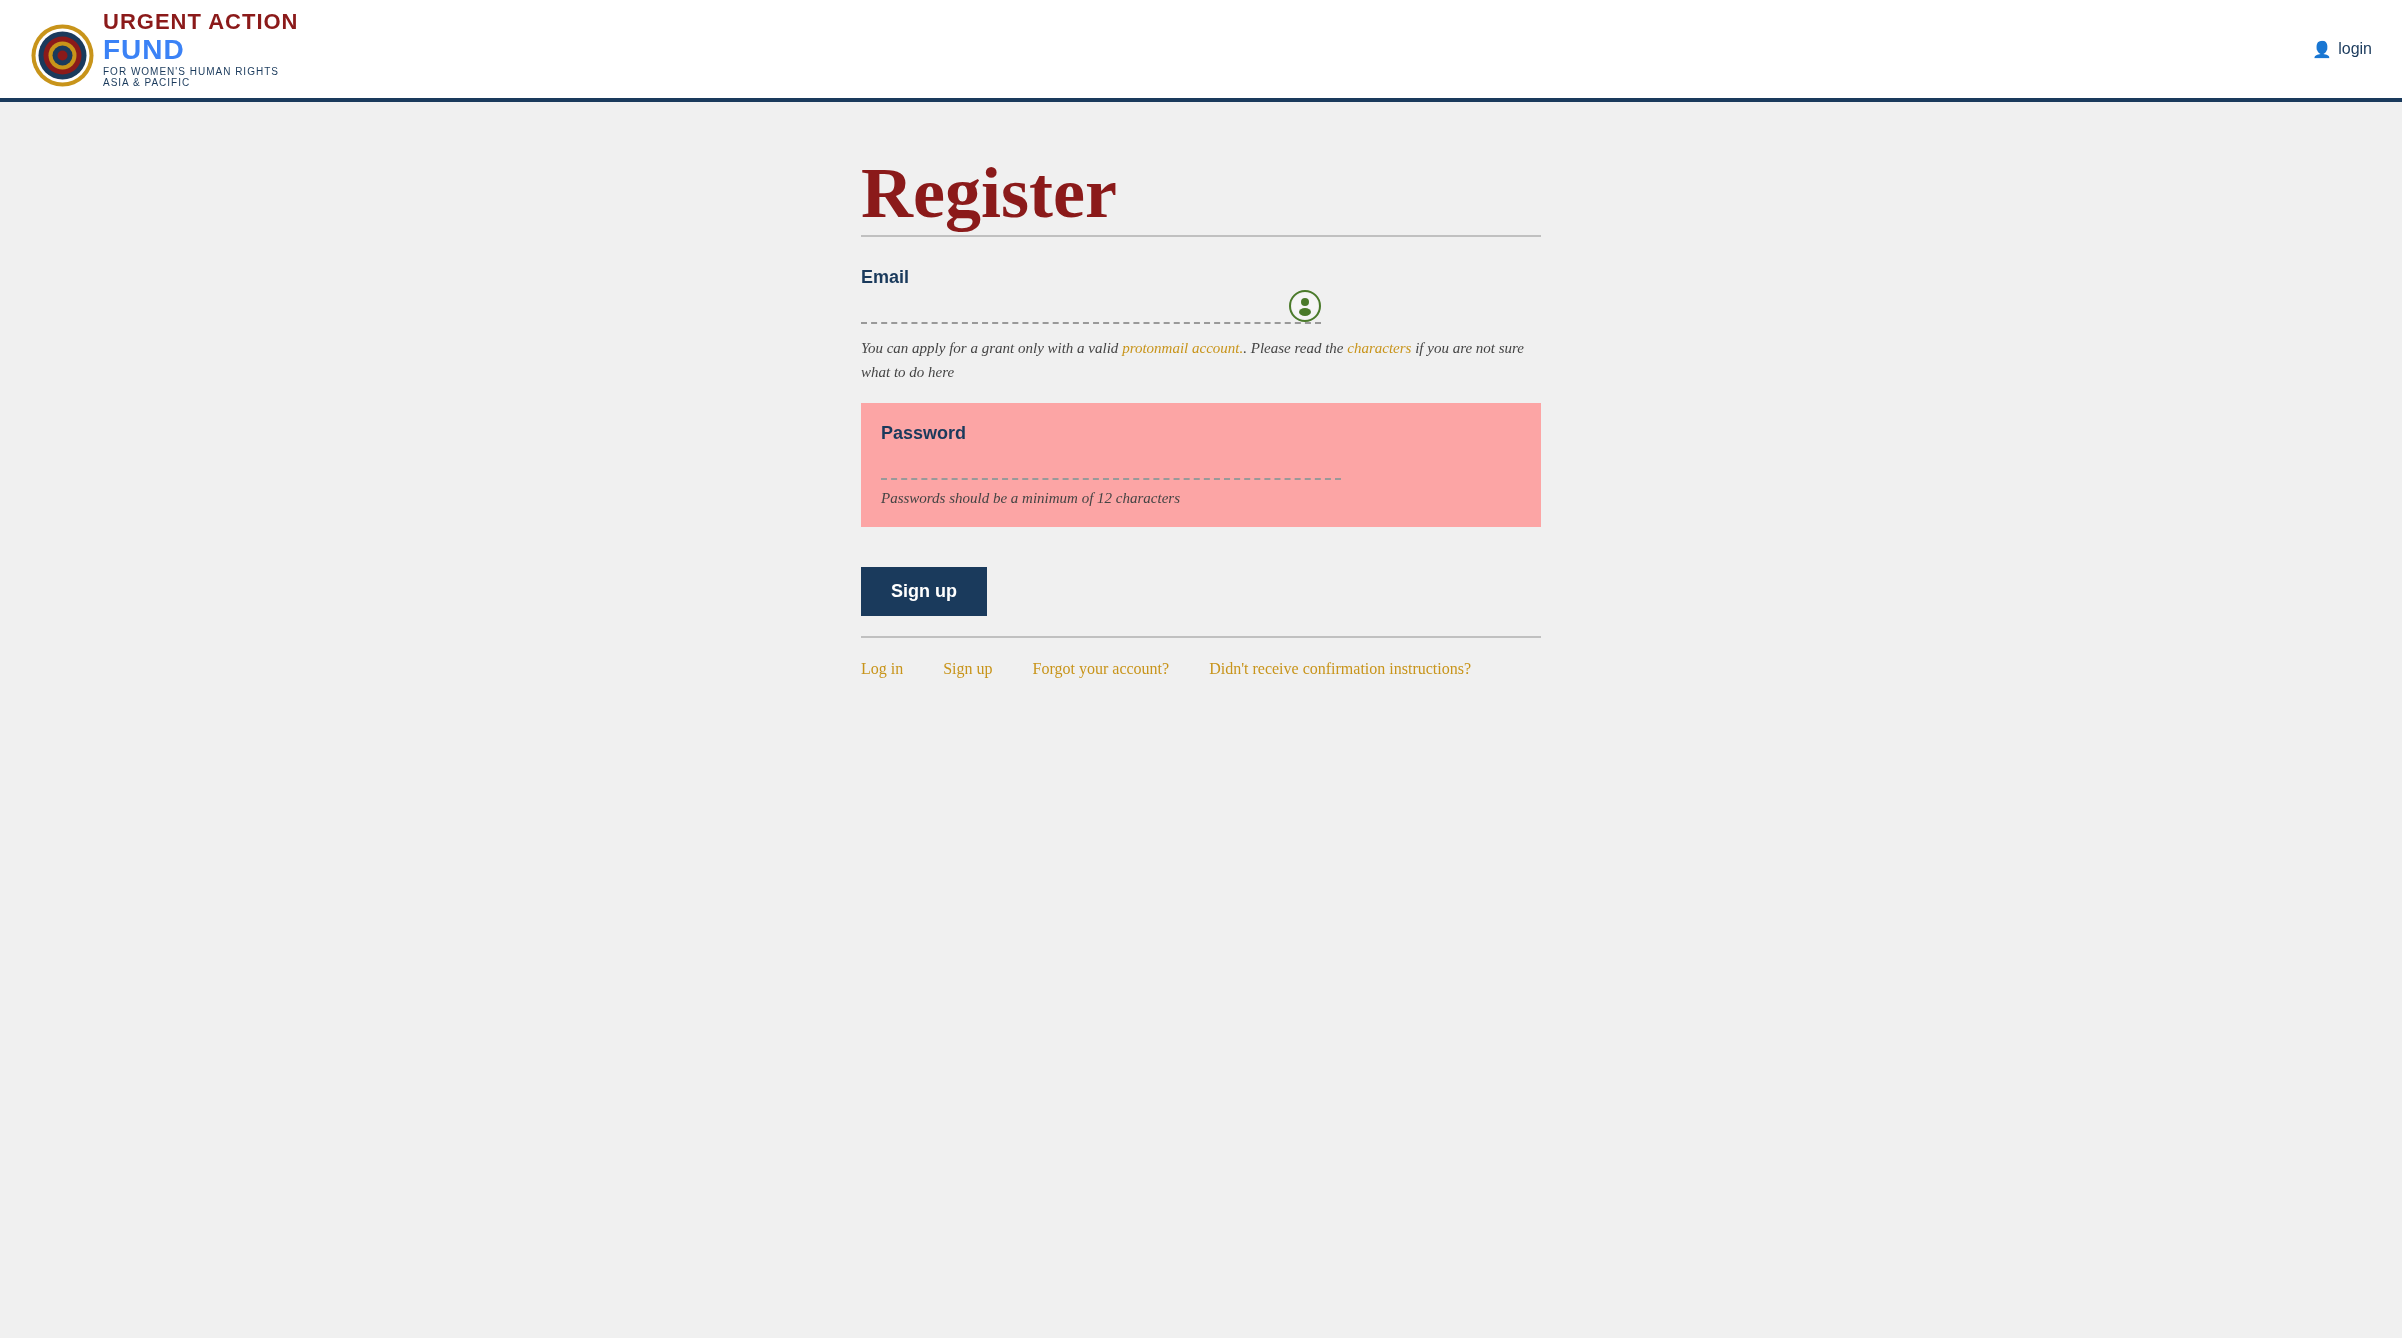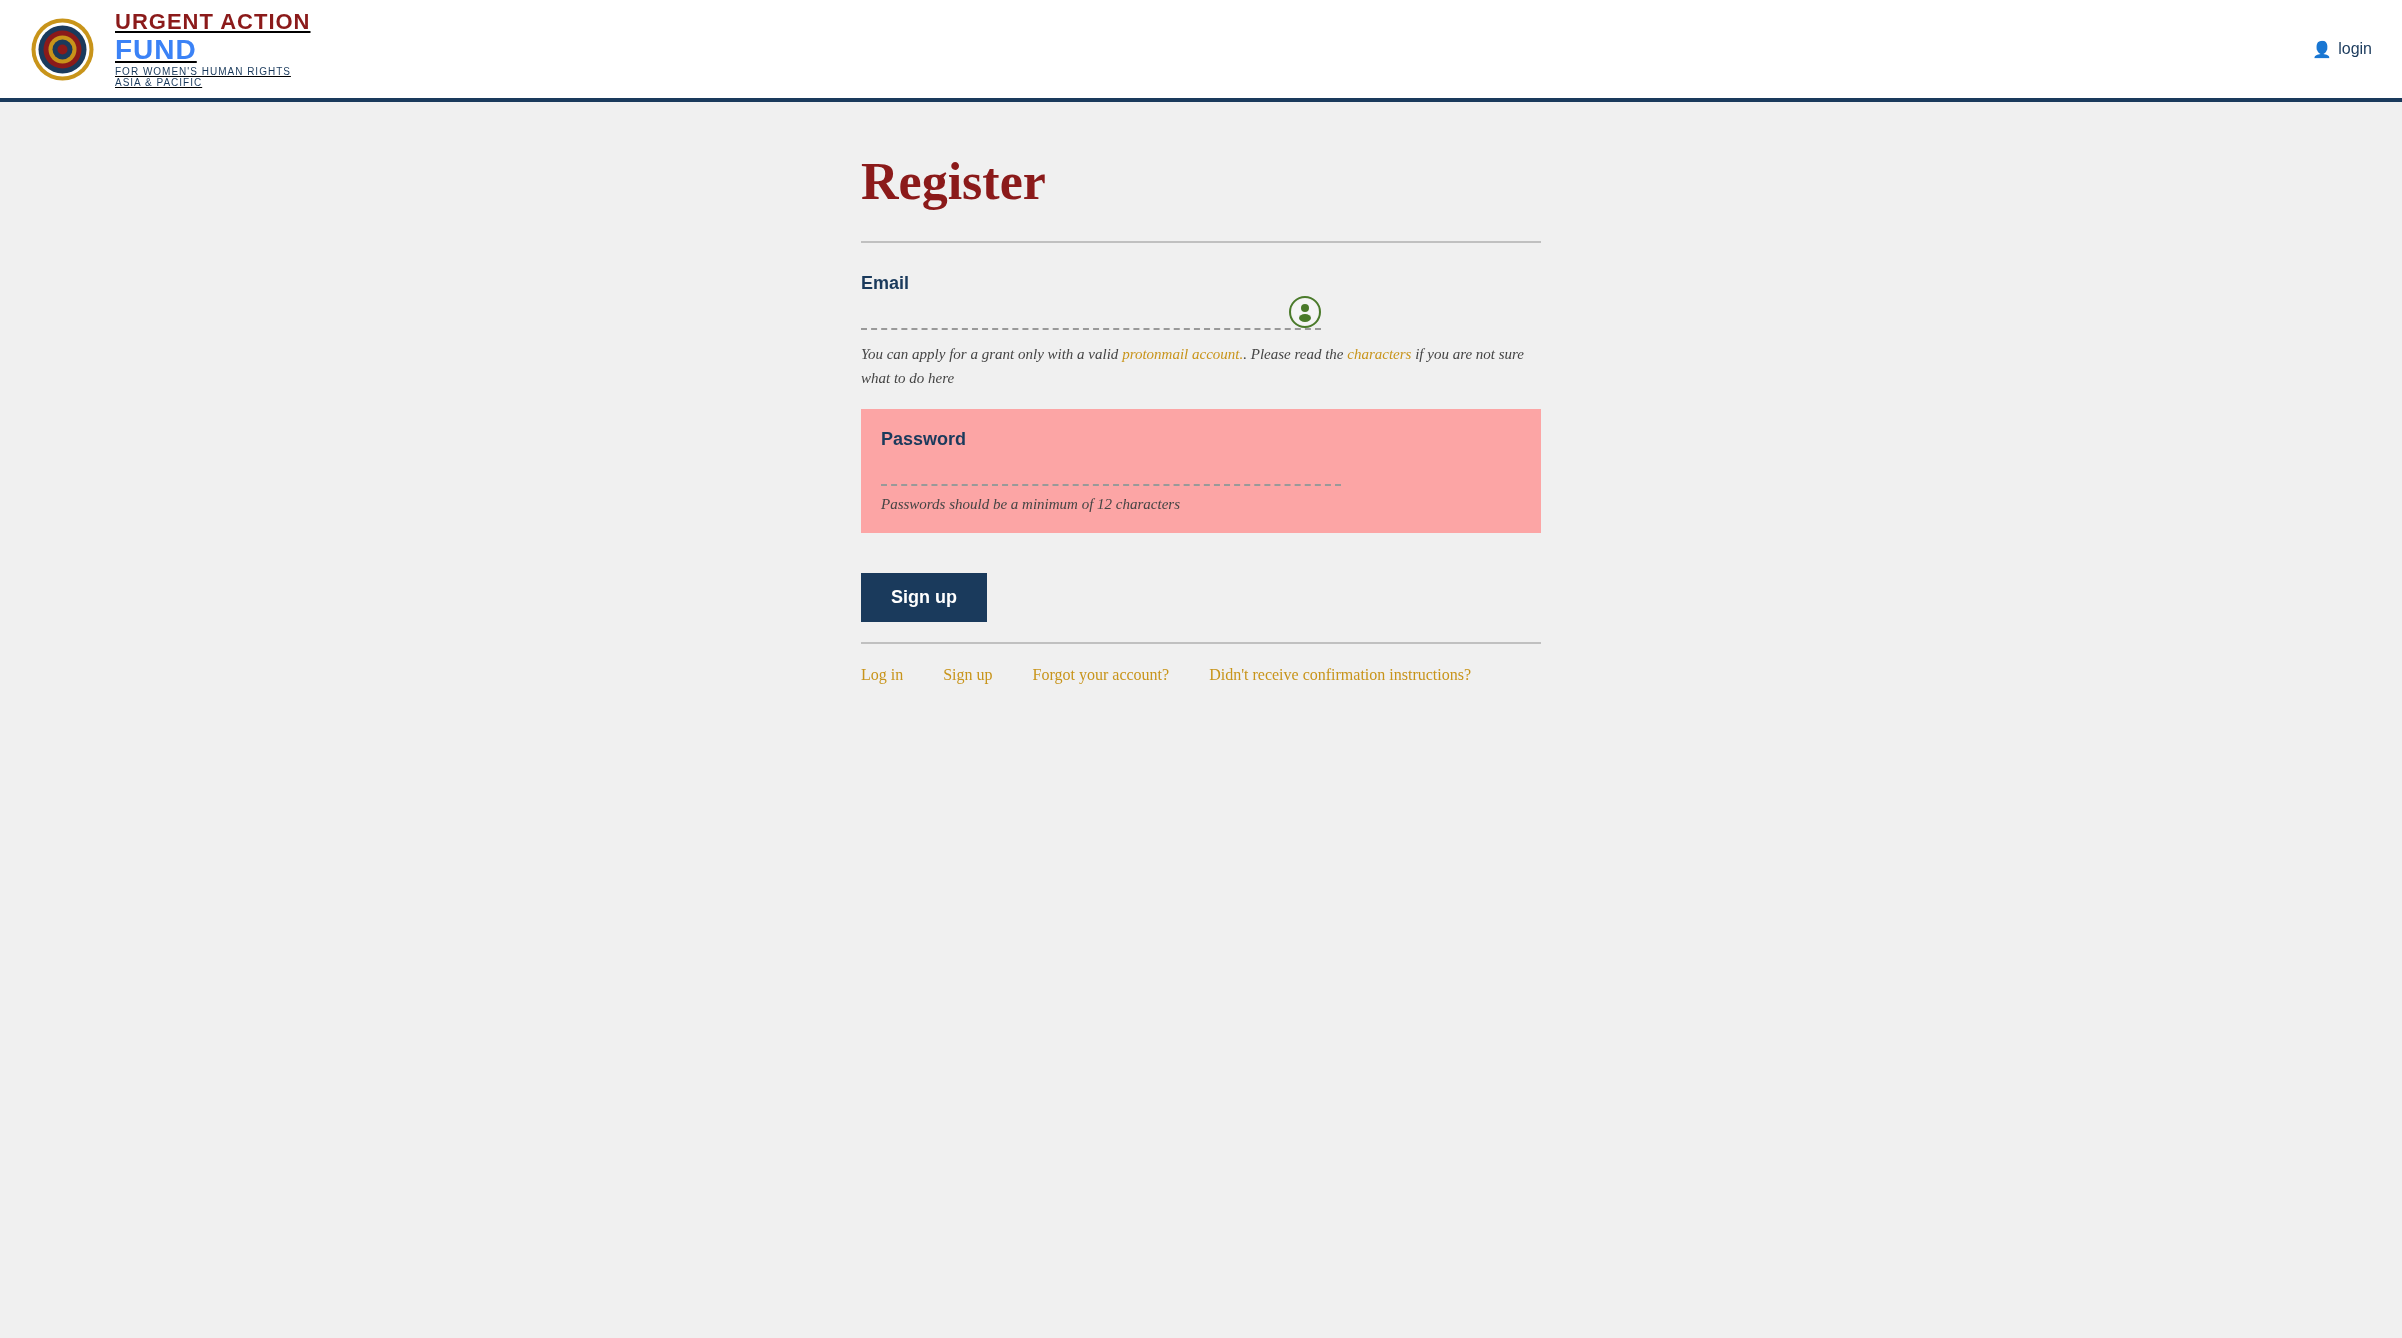--- a/index.html
+++ b/index.html
@@ -19,23 +19,22 @@
       background-color: #ffffff;
       border-bottom: 4px solid #1a3a5c;
       padding: 10px 30px;
       display: flex;
       align-items: center;
       justify-content: space-between;
     }
 
     .logo-area {
       display: flex;
-      align-items: center;
-      gap: 20px;
-      text-decoration: underline;
+      align-items: flex-end;
+      gap: 8px;
     }
 
     .logo-text {
       display: flex;
       flex-direction: column;
     }
 
     .logo-urgent {
       font-size: 22px;
       font-weight: bold;
@@ -72,24 +71,23 @@
     }
 
     
     .main-content {
       max-width: 720px;
       margin: 0 auto;
       padding: 50px 20px;
     }
 
     .page-title {
-      font-size: 52px;
+      font-size: 72px;
       color: #8b1a1a;
       font-weight: bold;
-      margin-bottom: 30px;
       font-family: Georgia, serif;
     }
 
     .divider {
       height: 2px;
       background-color: #c0c0c0;
       margin-bottom: 30px;
     }
 
     .form-section {

